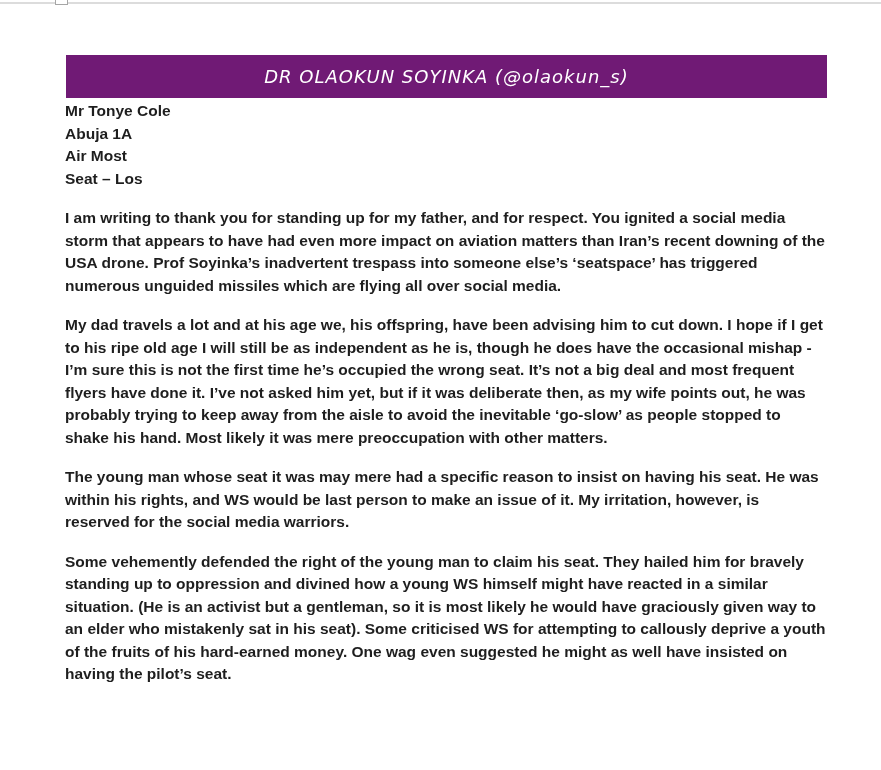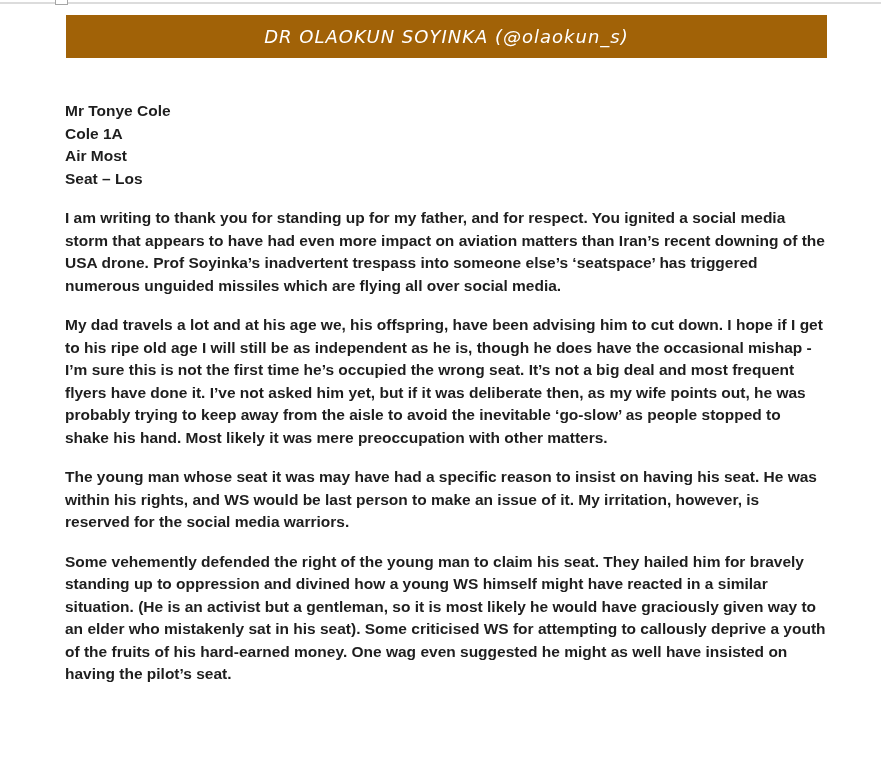--- a/index.html
+++ b/index.html
@@ -54,30 +54,30 @@
   .addr-line { white-space: nowrap; }
   .salutation { margin-top: 15px; }
   .para { margin-top: 17px; text-align: left; }
 </style>
 </head>
 <body>
 
 <div class="top-rule"></div>
 <div class="table-handle"></div>
 
-<div class="banner" style="background: #a16207;">
+<div class="banner" style="background: #701a75; margin-top: 40px;">
   <span class="banner-title" style="color: rgb(255, 255, 255);">DR OLAOKUN SOYINKA (@olaokun_s)</span>
 </div>
 
 <div class="doc">
   <div>
     <div class="addr-line">Mr Tonye Cole</div>
-    <div class="addr-line">Cole 1A</div>
+    <div class="addr-line">Abuja 1A</div>
     <div class="addr-line">Air Most</div>
     <div class="addr-line">Seat – Los</div>
   </div>
 
 
   <div class="para">I am writing to thank you for standing up for my father, and for respect. You ignited a social media storm that appears to have had even more impact on aviation matters than Iran’s recent downing of the USA drone. Prof Soyinka’s inadvertent trespass into someone else’s ‘seatspace’ has triggered numerous unguided missiles which are flying all over social media.</div>
   <div class="para">My dad travels a lot and at his age we, his offspring, have been advising him to cut down. I hope if I get to his ripe old age I will still be as independent as he is, though he does have the occasional mishap - I’m sure this is not the first time he’s occupied the wrong seat. It’s not a big deal and most frequent flyers have done it. I’ve not asked him yet, but if it was deliberate then, as my wife points out, he was probably trying to keep away from the aisle to avoid the inevitable ‘go-slow’ as people stopped to shake his hand. Most likely it was mere preoccupation with other matters.</div>
-  <div class="para">The young man whose seat it was may have had a specific reason to insist on having his seat. He was within his rights, and WS would be last person to make an issue of it. My irritation, however, is reserved for the social media warriors.</div>
+  <div class="para">The young man whose seat it was may mere had a specific reason to insist on having his seat. He was within his rights, and WS would be last person to make an issue of it. My irritation, however, is reserved for the social media warriors.</div>
   <div class="para">Some vehemently defended the right of the young man to claim his seat. They hailed him for bravely standing up to oppression and divined how a young WS himself might have reacted in a similar situation. (He is an activist but a gentleman, so it is most likely he would have graciously given way to an elder who mistakenly sat in his seat). Some criticised WS for attempting to callously deprive a youth of the fruits of his hard-earned money. One wag even suggested he might as well have insisted on having the pilot’s seat.</div>
 </div>
 
 </body></html>

